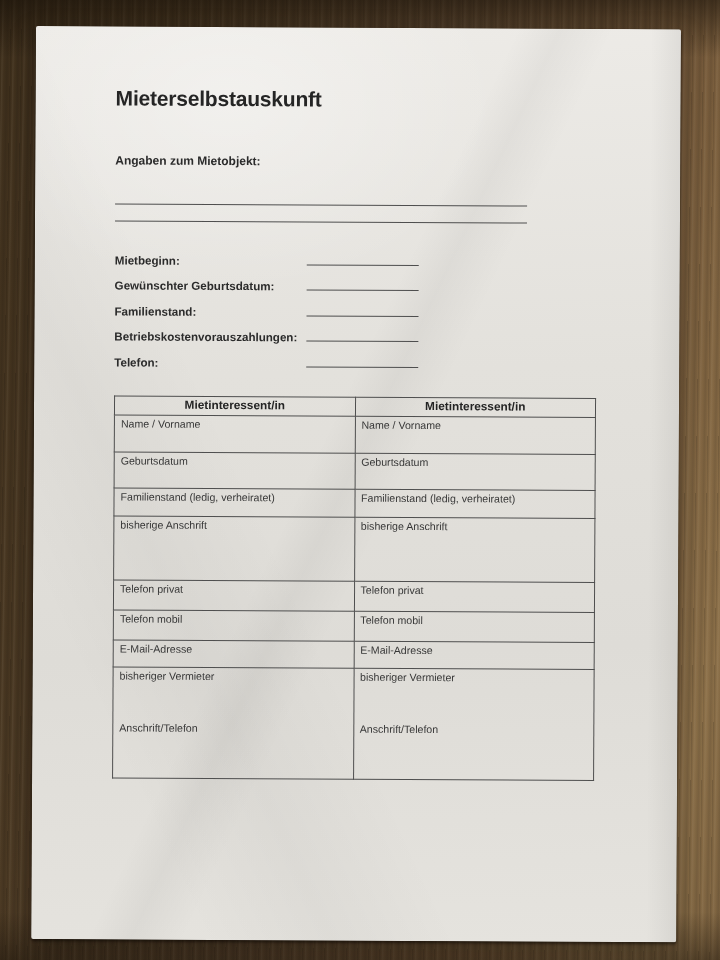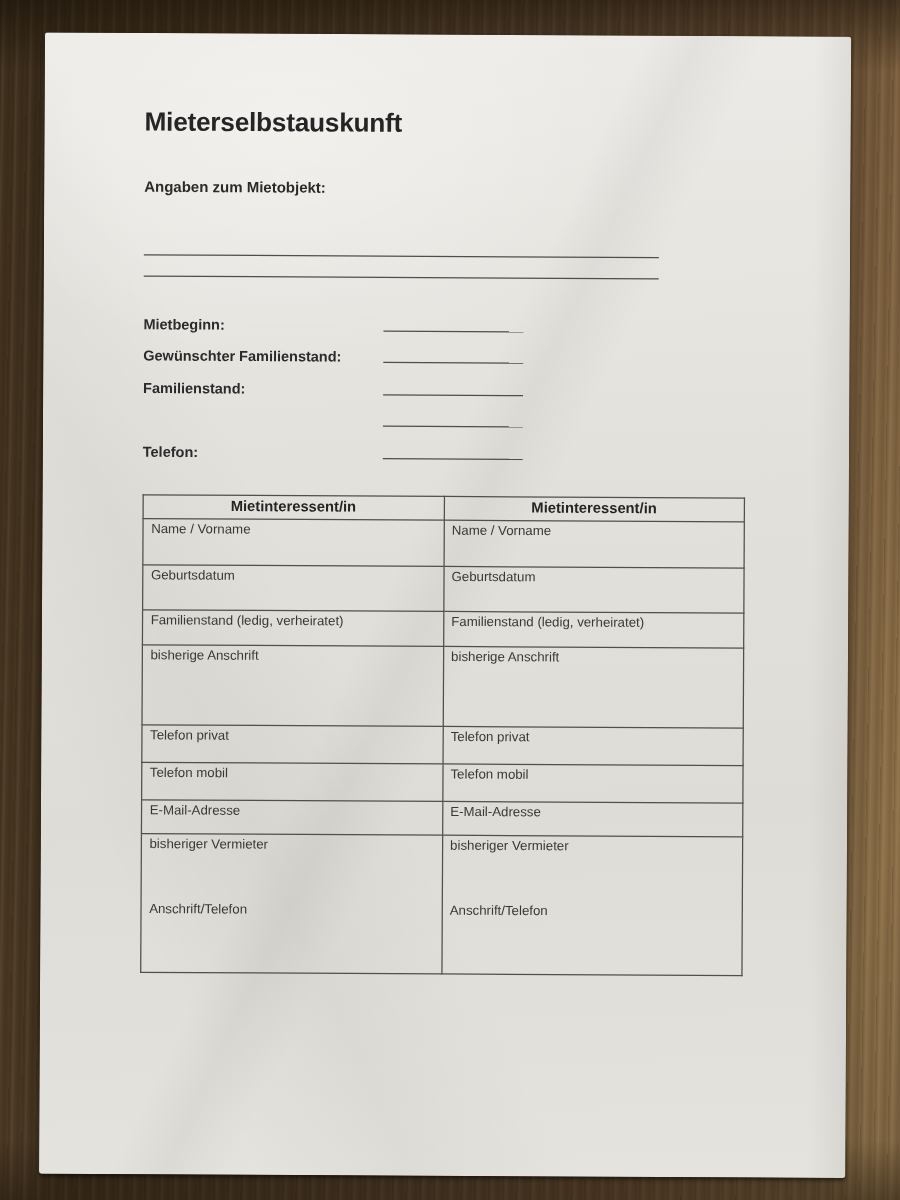--- a/index.html
+++ b/index.html
@@ -33,21 +33,21 @@
       linear-gradient(178deg, #edebe7 0%, #e3e1dc 38%, #dedcd7 68%, #e5e3de 100%);
     box-shadow: 0 2px 3px rgba(10,6,2,.55), 0 10px 26px rgba(10,6,2,.35);
     border-radius:2px;
   }
 
   .title {
     position:absolute; left:80px; top:60px;
     font-size:21px; font-weight:bold; color:#252525; letter-spacing:-0.2px;
   }
   .intro {
-    position:absolute; left:80px; top:116px;
+    position:absolute; left:80px; top:127px;
     font-size:12px; font-weight:bold; color:#2b2b2b;
   }
   .blank-line {
     position:absolute; left:80px; width:412px; height:0;
     border-top:1.6px solid #4e4e4e;
   }
   .bl1 { top:177px; } .bl2 { top:194px; }
 
   
   .fields { position:absolute; left:80px; top:224px; width:450px; }
@@ -96,28 +96,29 @@
 
   <div class="blank-line bl1"></div>
   <div class="blank-line bl2"></div>
 
   <div class="fields">
     <div class="field-row">
       <span class="field-label">Mietbeginn:</span>
       <span class="field-underline"></span>
     </div>
     <div class="field-row">
-      <span class="field-label">Gewünschter Familienstand:</span>
+      <span class="field-label">Gewünschter Geburtsdatum:</span>
       <span class="field-underline"></span>
     </div>
     <div class="field-row">
       <span class="field-label">Familienstand:</span>
       <span class="field-underline"></span>
     </div>
     <div class="field-row">
+      <span class="field-label">Betriebskostenvorauszahlungen:</span>
       <span class="field-underline"></span>
     </div>
     <div class="field-row">
       <span class="field-label">Telefon:</span>
       <span class="field-underline"></span>
     </div>
   </div>
 
   <table class="applicants">
     <tbody>

